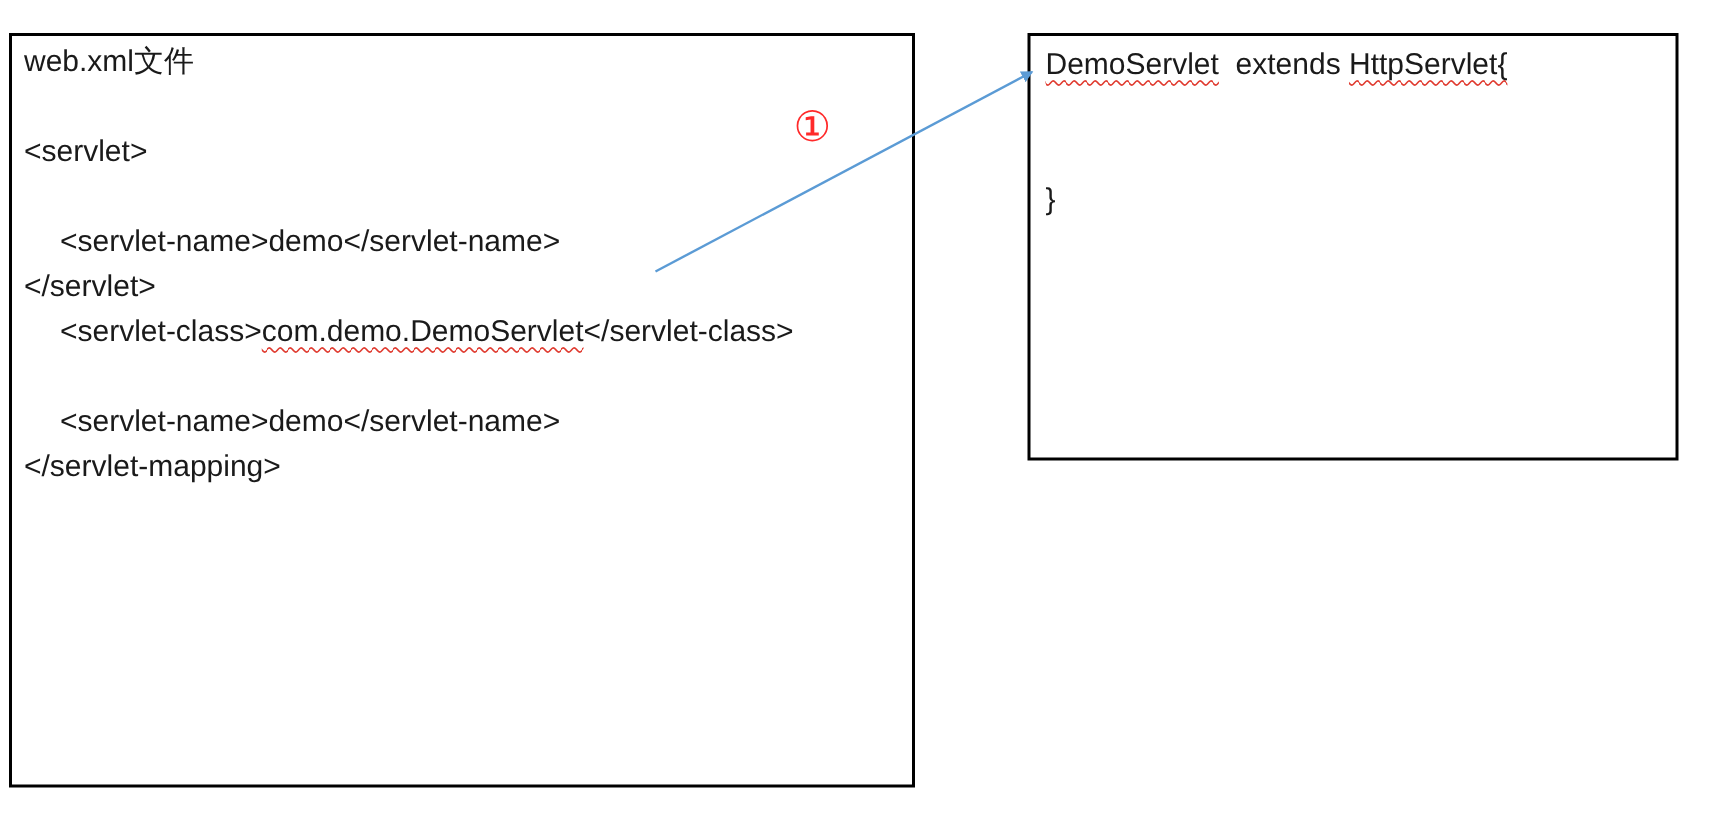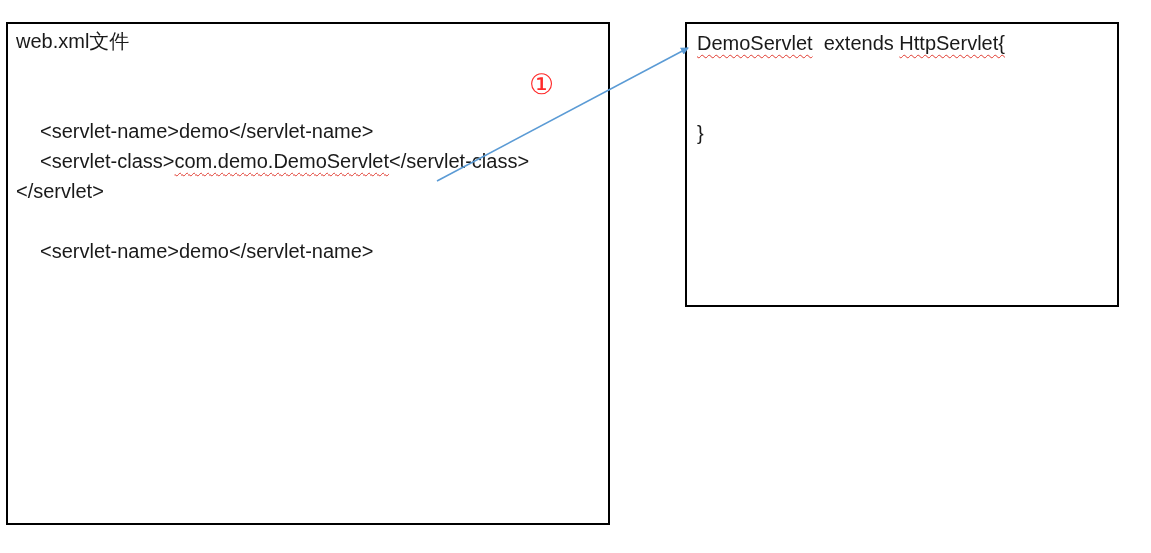--- a/index.html
+++ b/index.html
@@ -70,26 +70,28 @@
   }
 </style>
 </head>
 <body>
 
 <div class="stage">
 
   <div class="box webxml-box">
     <div class="line">web.xml文件</div>
     <div class="line"></div>
+    <div class="line">&lt;servlet&gt;</div>
     <div class="line"></div>
     <div class="line indent">&lt;servlet-name&gt;demo&lt;/servlet-name&gt;</div>
+    <div class="line">&lt;/servlet&gt;</div>
     <div class="line indent"><span>&lt;servlet-class&gt;</span><span class="squiggle">com.demo.DemoServlet</span><span>&lt;/servlet-class&gt;</span></div>
-    <div class="line">&lt;/servlet&gt;</div>
     <div class="line"></div>
     <div class="line indent">&lt;servlet-name&gt;demo&lt;/servlet-name&gt;</div>
+    <div class="line">&lt;/servlet-mapping&gt;</div>
   </div>
 
   <div class="box class-box">
     <div class="line"><span class="squiggle">DemoServlet</span><span>  extends </span><span class="squiggle">HttpServlet{</span></div>
     <div class="line"></div>
     <div class="line"></div>
     <div class="line">}</div>
   </div>
 
   <svg class="arrow-layer" viewBox="0 0 1151 553" xmlns="http://www.w3.org/2000/svg">

